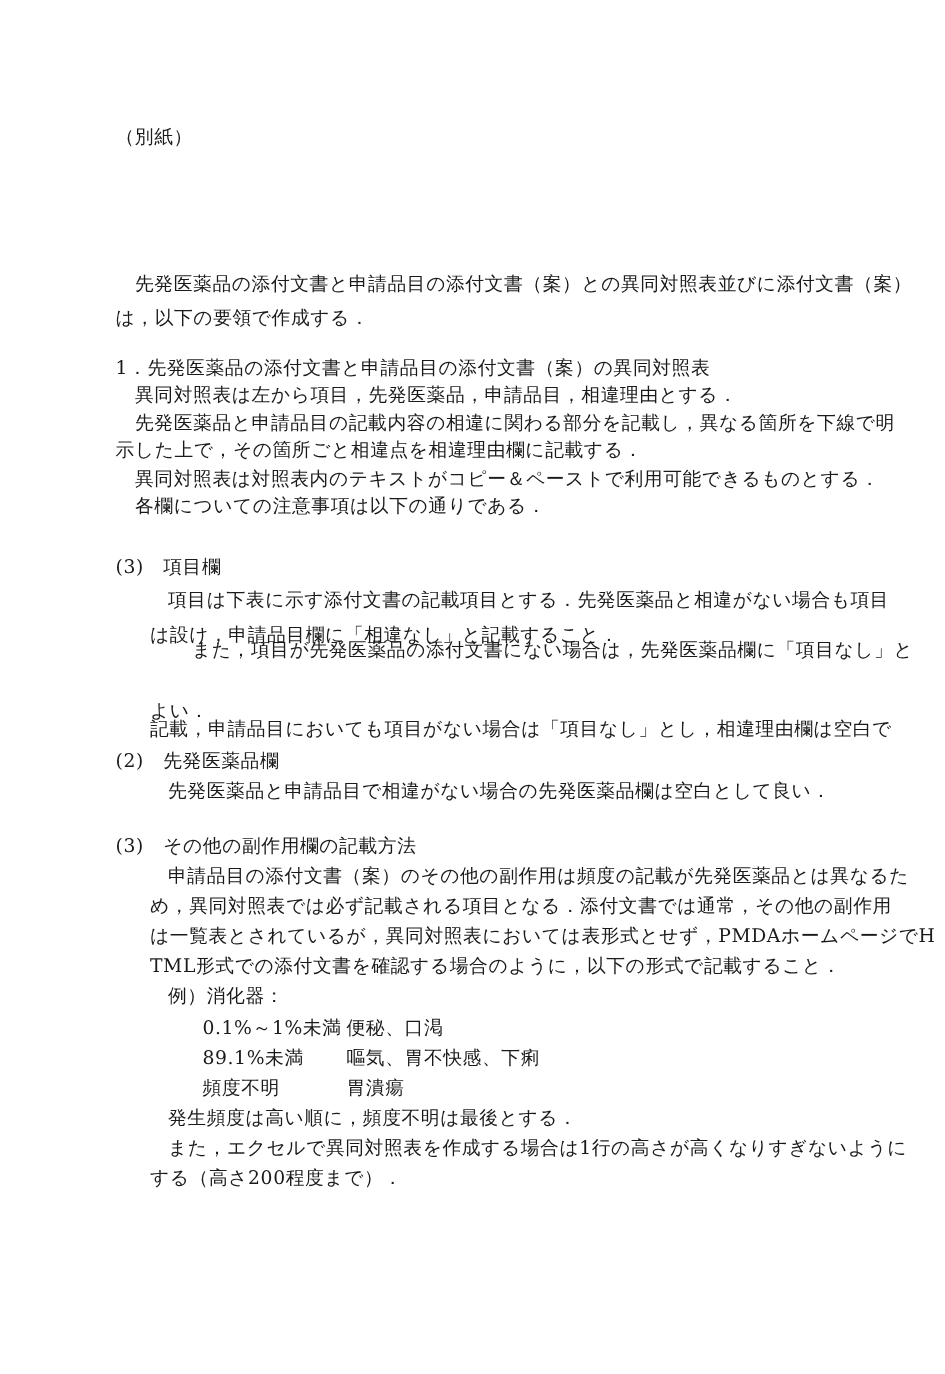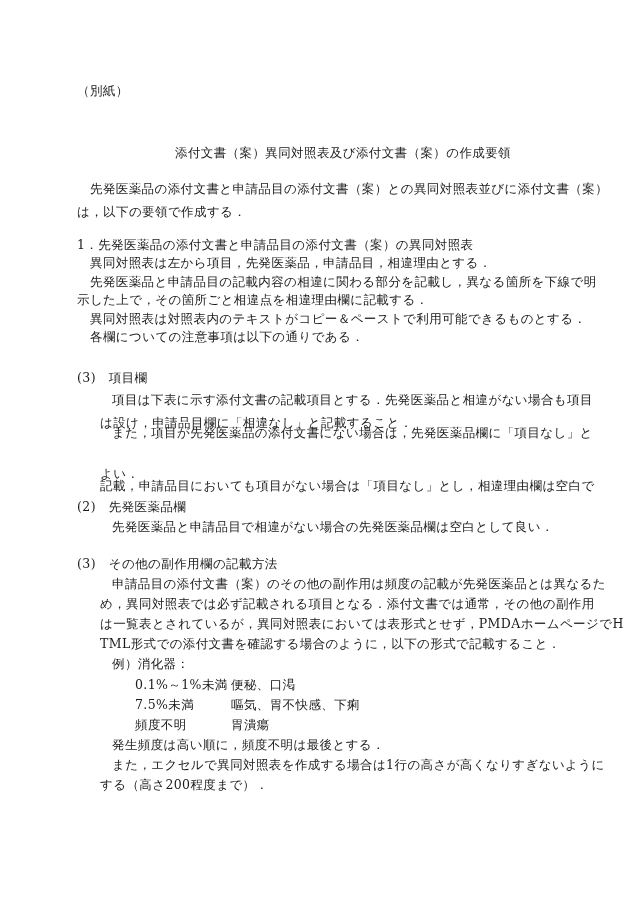--- a/index.html
+++ b/index.html
@@ -28,41 +28,40 @@
       width: 630px; height: 916px; padding-left: 31px;
     }
   </style>
 </head>
 <body>
 
 <div class="page">
 
   <div class="line" style="left:77px; top:83px;">（別紙）</div>
 
-  <div class="line" style="left:175px; top:145px;">添付文書（案）異同対照表及び添付文書（案）の作成要領</div>
 
   <div>
     <div class="line" style="left:90px; top:181px;">先発医薬品の添付文書と申請品目の添付文書（案）との異同対照表並びに添付文書（案）</div>
     <div class="line" style="left:77px; top:204px;">は，以下の要領で作成する．</div>
   </div>
 
   <div>
     <div class="line" style="left:77px; top:237px;">1．先発医薬品の添付文書と申請品目の添付文書（案）の異同対照表</div>
     <div class="line" style="left:90px; top:255px;">異同対照表は左から項目，先発医薬品，申請品目，相違理由とする．</div>
     <div class="line" style="left:90px; top:274px;">先発医薬品と申請品目の記載内容の相違に関わる部分を記載し，異なる箇所を下線で明</div>
     <div class="line" style="left:77px; top:292px;">示した上で，その箇所ごと相違点を相違理由欄に記載する．</div>
     <div class="line" style="left:90px; top:311px;">異同対照表は対照表内のテキストがコピー＆ペーストで利用可能できるものとする．</div>
     <div class="line" style="left:90px; top:329px;font-family:Liberation Serif, serif;">各欄についての注意事項は以下の通りである．</div>
   </div>
 
   <div>
     <div class="line" style="left:77px; top:370px;">(3)　項目欄</div>
     <div class="line" style="left:112px; top:392px;">項目は下表に示す添付文書の記載項目とする．先発医薬品と相違がない場合も項目</div>
     <div class="line" style="left:100px; top:415px;">は設け，申請品目欄に「相違なし」と記載すること．</div>
-    <div class="line" style="left:112px; top:425px;text-align:right;">また，項目が先発医薬品の添付文書にない場合は，先発医薬品欄に「項目なし」と</div>
+    <div class="line" style="left:128px; top:425px;text-align:right;">また，項目が先発医薬品の添付文書にない場合は，先発医薬品欄に「項目なし」と</div>
     <div class="line" style="left:100px; top:446px;margin-top:32px;">記載，申請品目においても項目がない場合は「項目なし」とし，相違理由欄は空白で</div>
     <div class="line" style="left:100px; top:466px;">よい．</div>
   </div>
 
   <div>
     <div class="line" style="left:77px; top:499px;">(2)　先発医薬品欄</div>
     <div class="line" style="left:112px; top:519px;">先発医薬品と申請品目で相違がない場合の先発医薬品欄は空白として良い．</div>
   </div>
 
   <div>
@@ -70,21 +69,21 @@
     <div class="line" style="left:112px; top:576px;">申請品目の添付文書（案）のその他の副作用は頻度の記載が先発医薬品とは異なるた</div>
     <div class="line" style="left:100px; top:596px;">め，異同対照表では必ず記載される項目となる．添付文書では通常，その他の副作用</div>
     <div class="line" style="left:100px; top:616px;">は一覧表とされているが，異同対照表においては表形式とせず，PMDAホームページでH</div>
     <div class="line" style="left:100px; top:636px;">TML形式での添付文書を確認する場合のように，以下の形式で記載すること．</div>
 
     <div class="line" style="left:112px; top:656px;">例）消化器：</div>
 
     <div>
       <div class="line" style="left:135px; top:677px;">0.1%～1%未満</div>
       <div class="line" style="left:231px; top:677px;">便秘、口渇</div>
-      <div class="line" style="left:135px; top:697px;">7.5%未満</div>
+      <div class="line" style="left:135px; top:697px;">89.1%未満</div>
       <div class="line" style="left:231px; top:697px;">嘔気、胃不快感、下痢</div>
       <div class="line" style="left:135px; top:717px;">頻度不明</div>
       <div class="line" style="left:231px; top:717px;">胃潰瘍</div>
     </div>
 
     <div class="line" style="left:112px; top:737px;">発生頻度は高い順に，頻度不明は最後とする．</div>
     <div class="line" style="left:112px; top:757px;">また，エクセルで異同対照表を作成する場合は1行の高さが高くなりすぎないように</div>
     <div class="line" style="left:100px; top:777px;">する（高さ200程度まで）．</div>
   </div>
 

